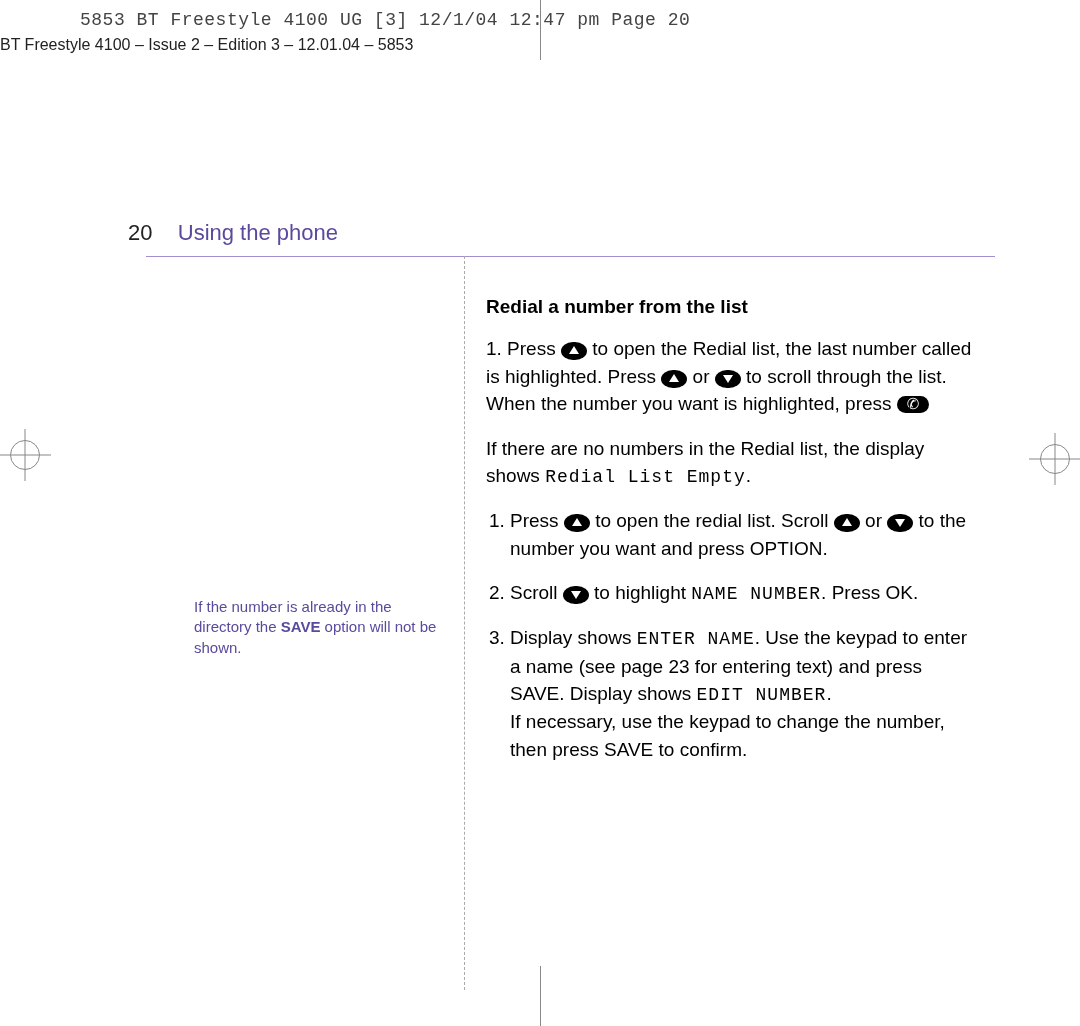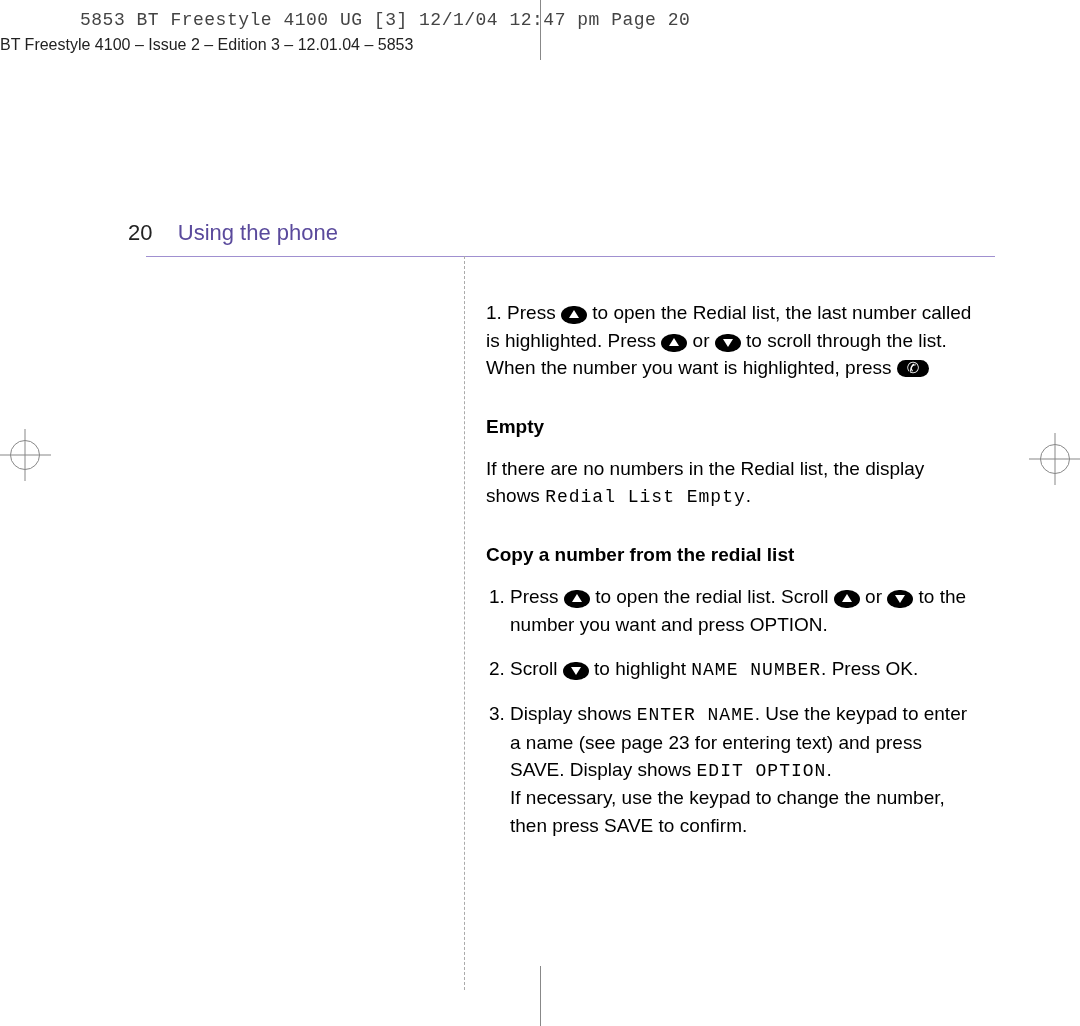--- a/index.html
+++ b/index.html
@@ -179,41 +179,43 @@
 
 <div class="page">
 
   <div class="header">
     <span class="page-num">20</span>
     <span class="section-title">Using the phone</span>
   </div>
   <div class="hr"></div>
   <div class="col-divider"></div>
 
+  <div class="sidebar">
+    <span>If the number is already in the directory the </span><b>SAVE</b><span> option will not be shown.</span>
+  </div>
 
   <div class="maincol">
 
+    <h3>Redial a number from the list</h3>
     <p>
       <span>1.  Press </span>
       <span class="btn"><span class="tri-up"></span></span>
       <span> to open the Redial list, the last number called is highlighted. Press </span>
       <span class="btn"><span class="tri-up"></span></span>
       <span> or </span>
       <span class="btn"><span class="tri-down"></span></span>
       <span> to scroll through the list. When the number you want is highlighted, press </span>
       <span class="btn oval">✆</span>
     </p>
 
-    <h3 style="margin-top:34px">Empty</h3>
     <p>
       <span>If there are no numbers in the Redial list, the display shows </span>
       <span class="lcd">Redial List Empty</span><span>.</span>
     </p>
 
-    <h3 style="margin-top:34px">Copy a number from the redial list</h3>
 
     <ol>
       <li>
         <span>Press </span>
         <span class="btn"><span class="tri-up"></span></span>
         <span> to open the redial list. Scroll </span>
         <span class="btn"><span class="tri-up"></span></span>
         <span> or </span>
         <span class="btn"><span class="tri-down"></span></span>
         <span> to the number you want and press OPTION.</span>
@@ -222,20 +224,20 @@
         <span>Scroll </span>
         <span class="btn"><span class="tri-down"></span></span>
         <span> to highlight </span>
         <span class="lcd">NAME NUMBER</span><span>. Press </span>
         <b class="strong">OK</b><span>.</span>
       </li>
       <li style="margin-top:10px">
         <span>Display shows </span>
         <span class="lcd">ENTER NAME</span><span>. Use the keypad to enter a name (see page 23 for entering text) and press </span>
         <b class="strong">SAVE</b><span>. Display shows </span>
-        <span class="lcd">EDIT OPTION</span><span>.</span><br>
+        <span class="lcd">EDIT NUMBER</span><span>.</span><br>
         <span>If necessary, use the keypad to change the number, then press </span>
         <b class="strong">SAVE</b><span> to confirm.</span>
       </li>
     </ol>
 
   </div>
 </div>
 
 </body></html>

